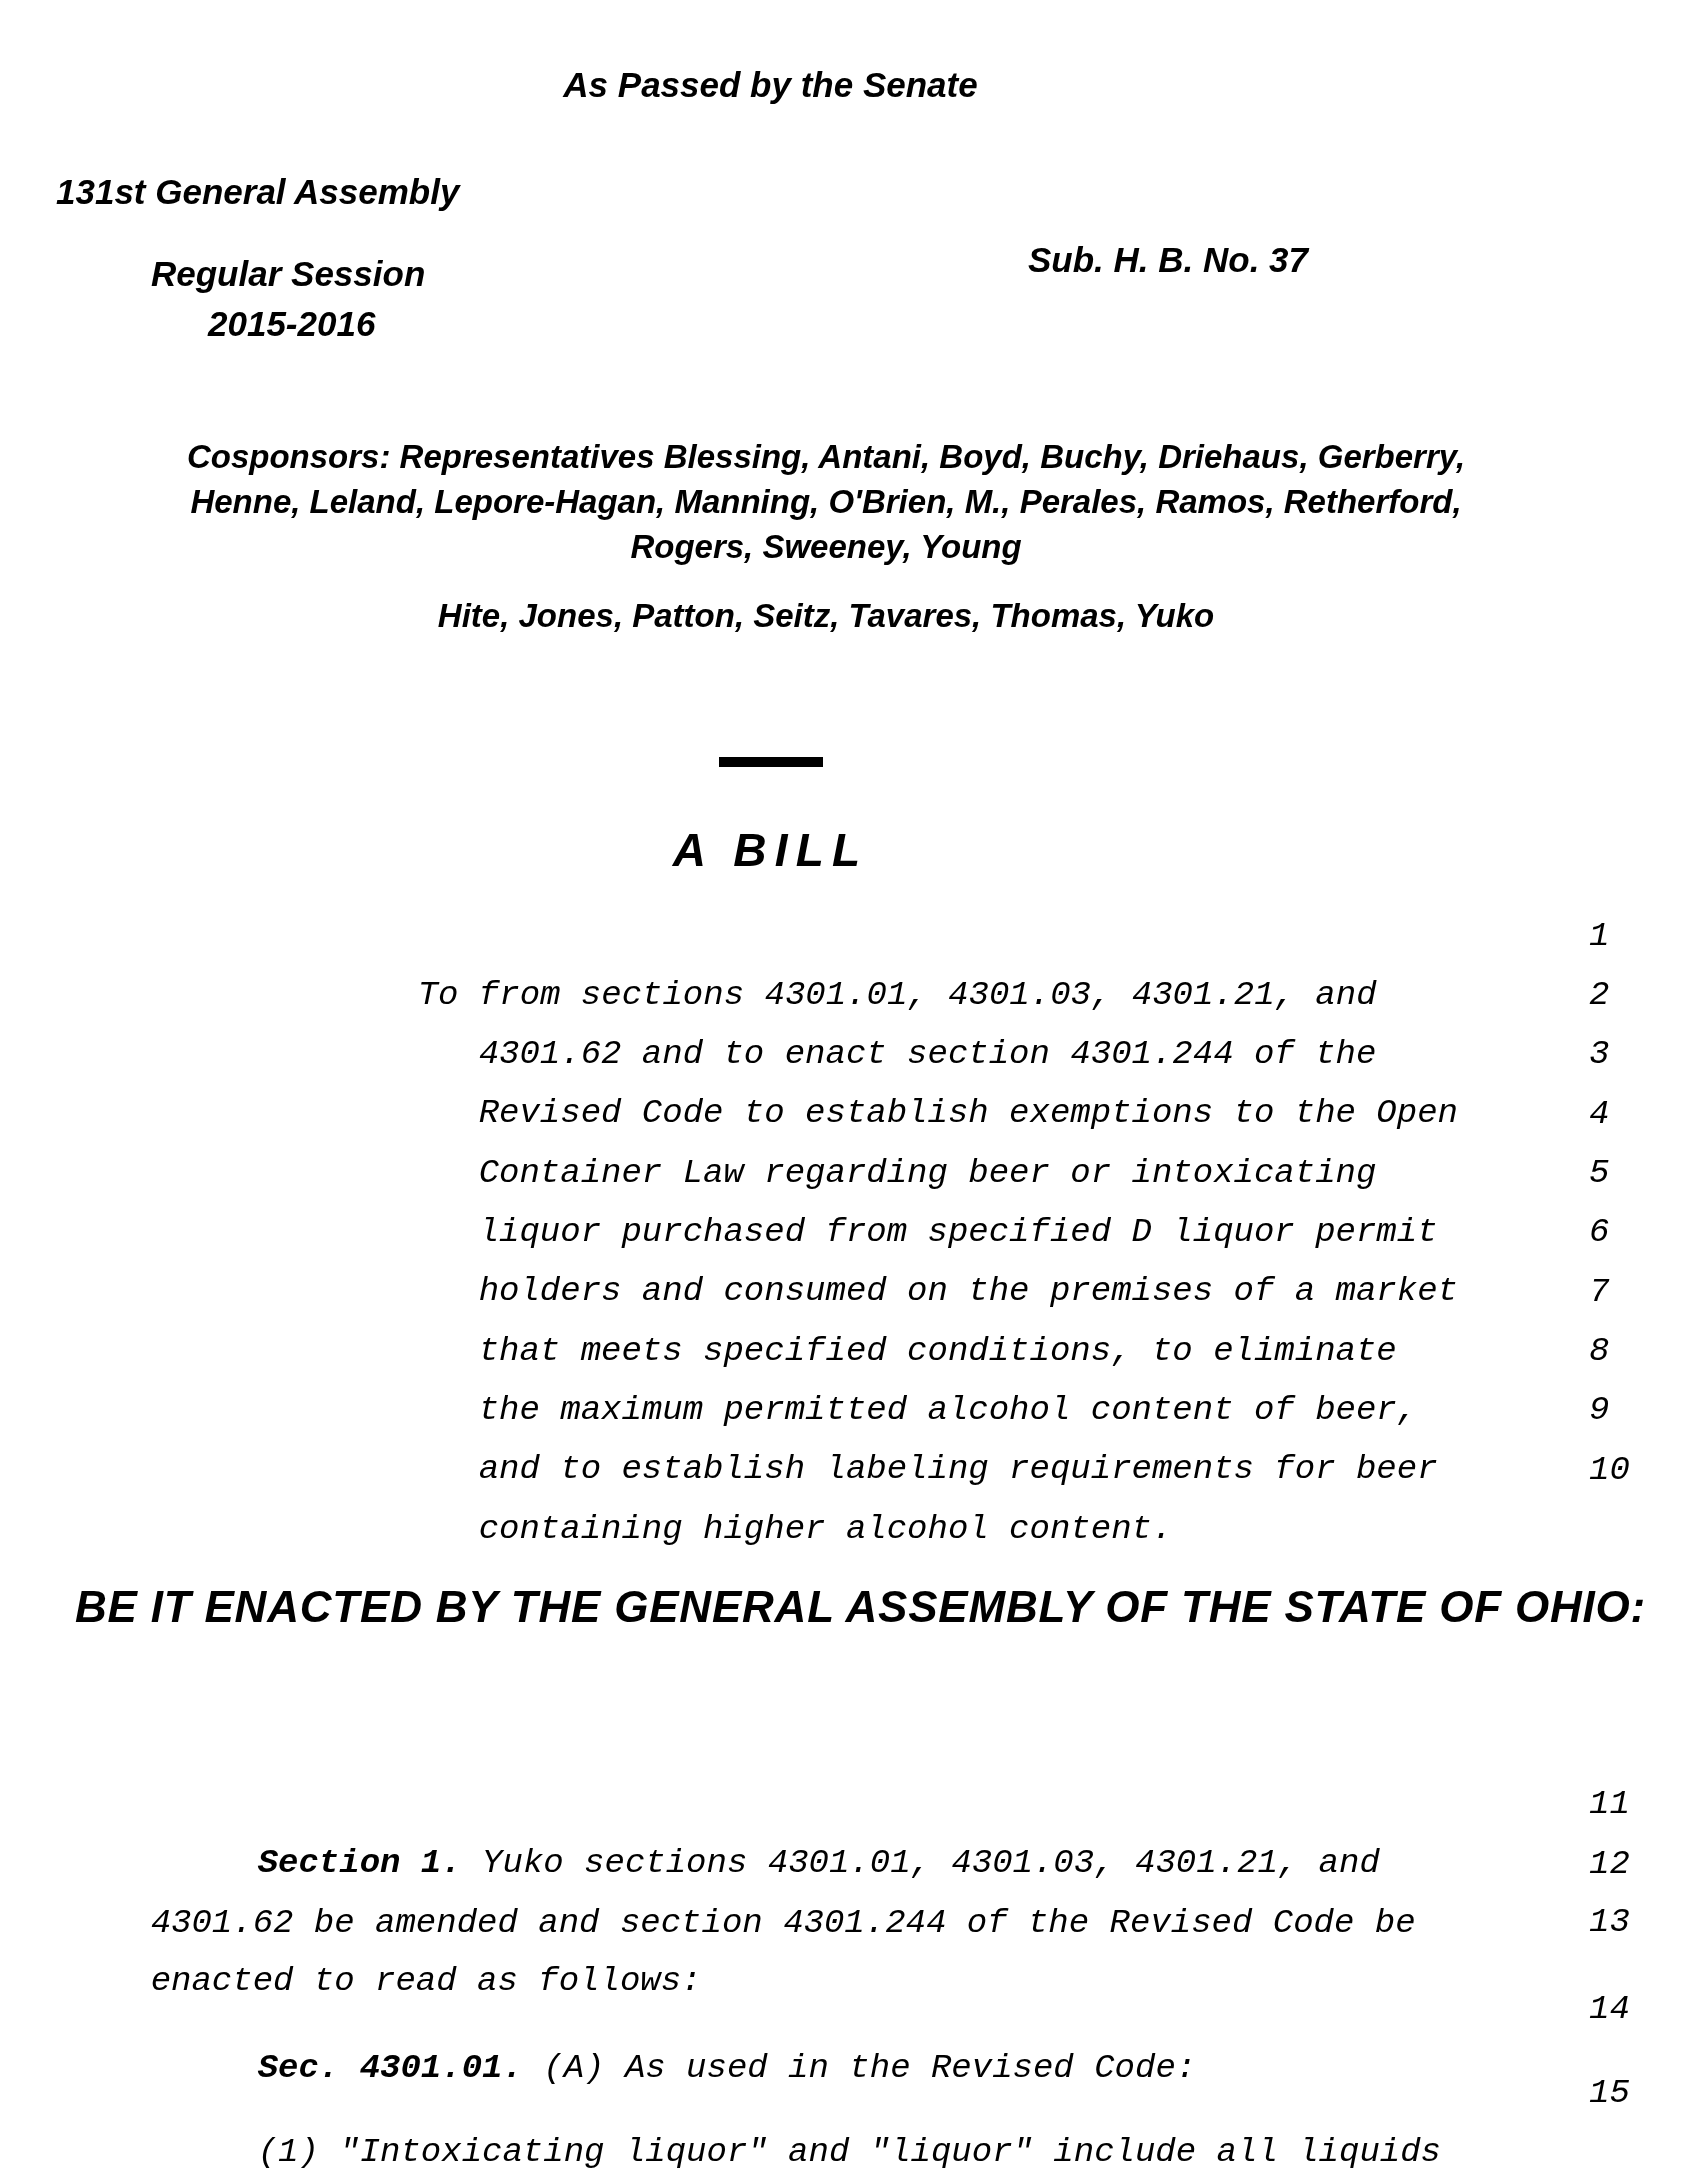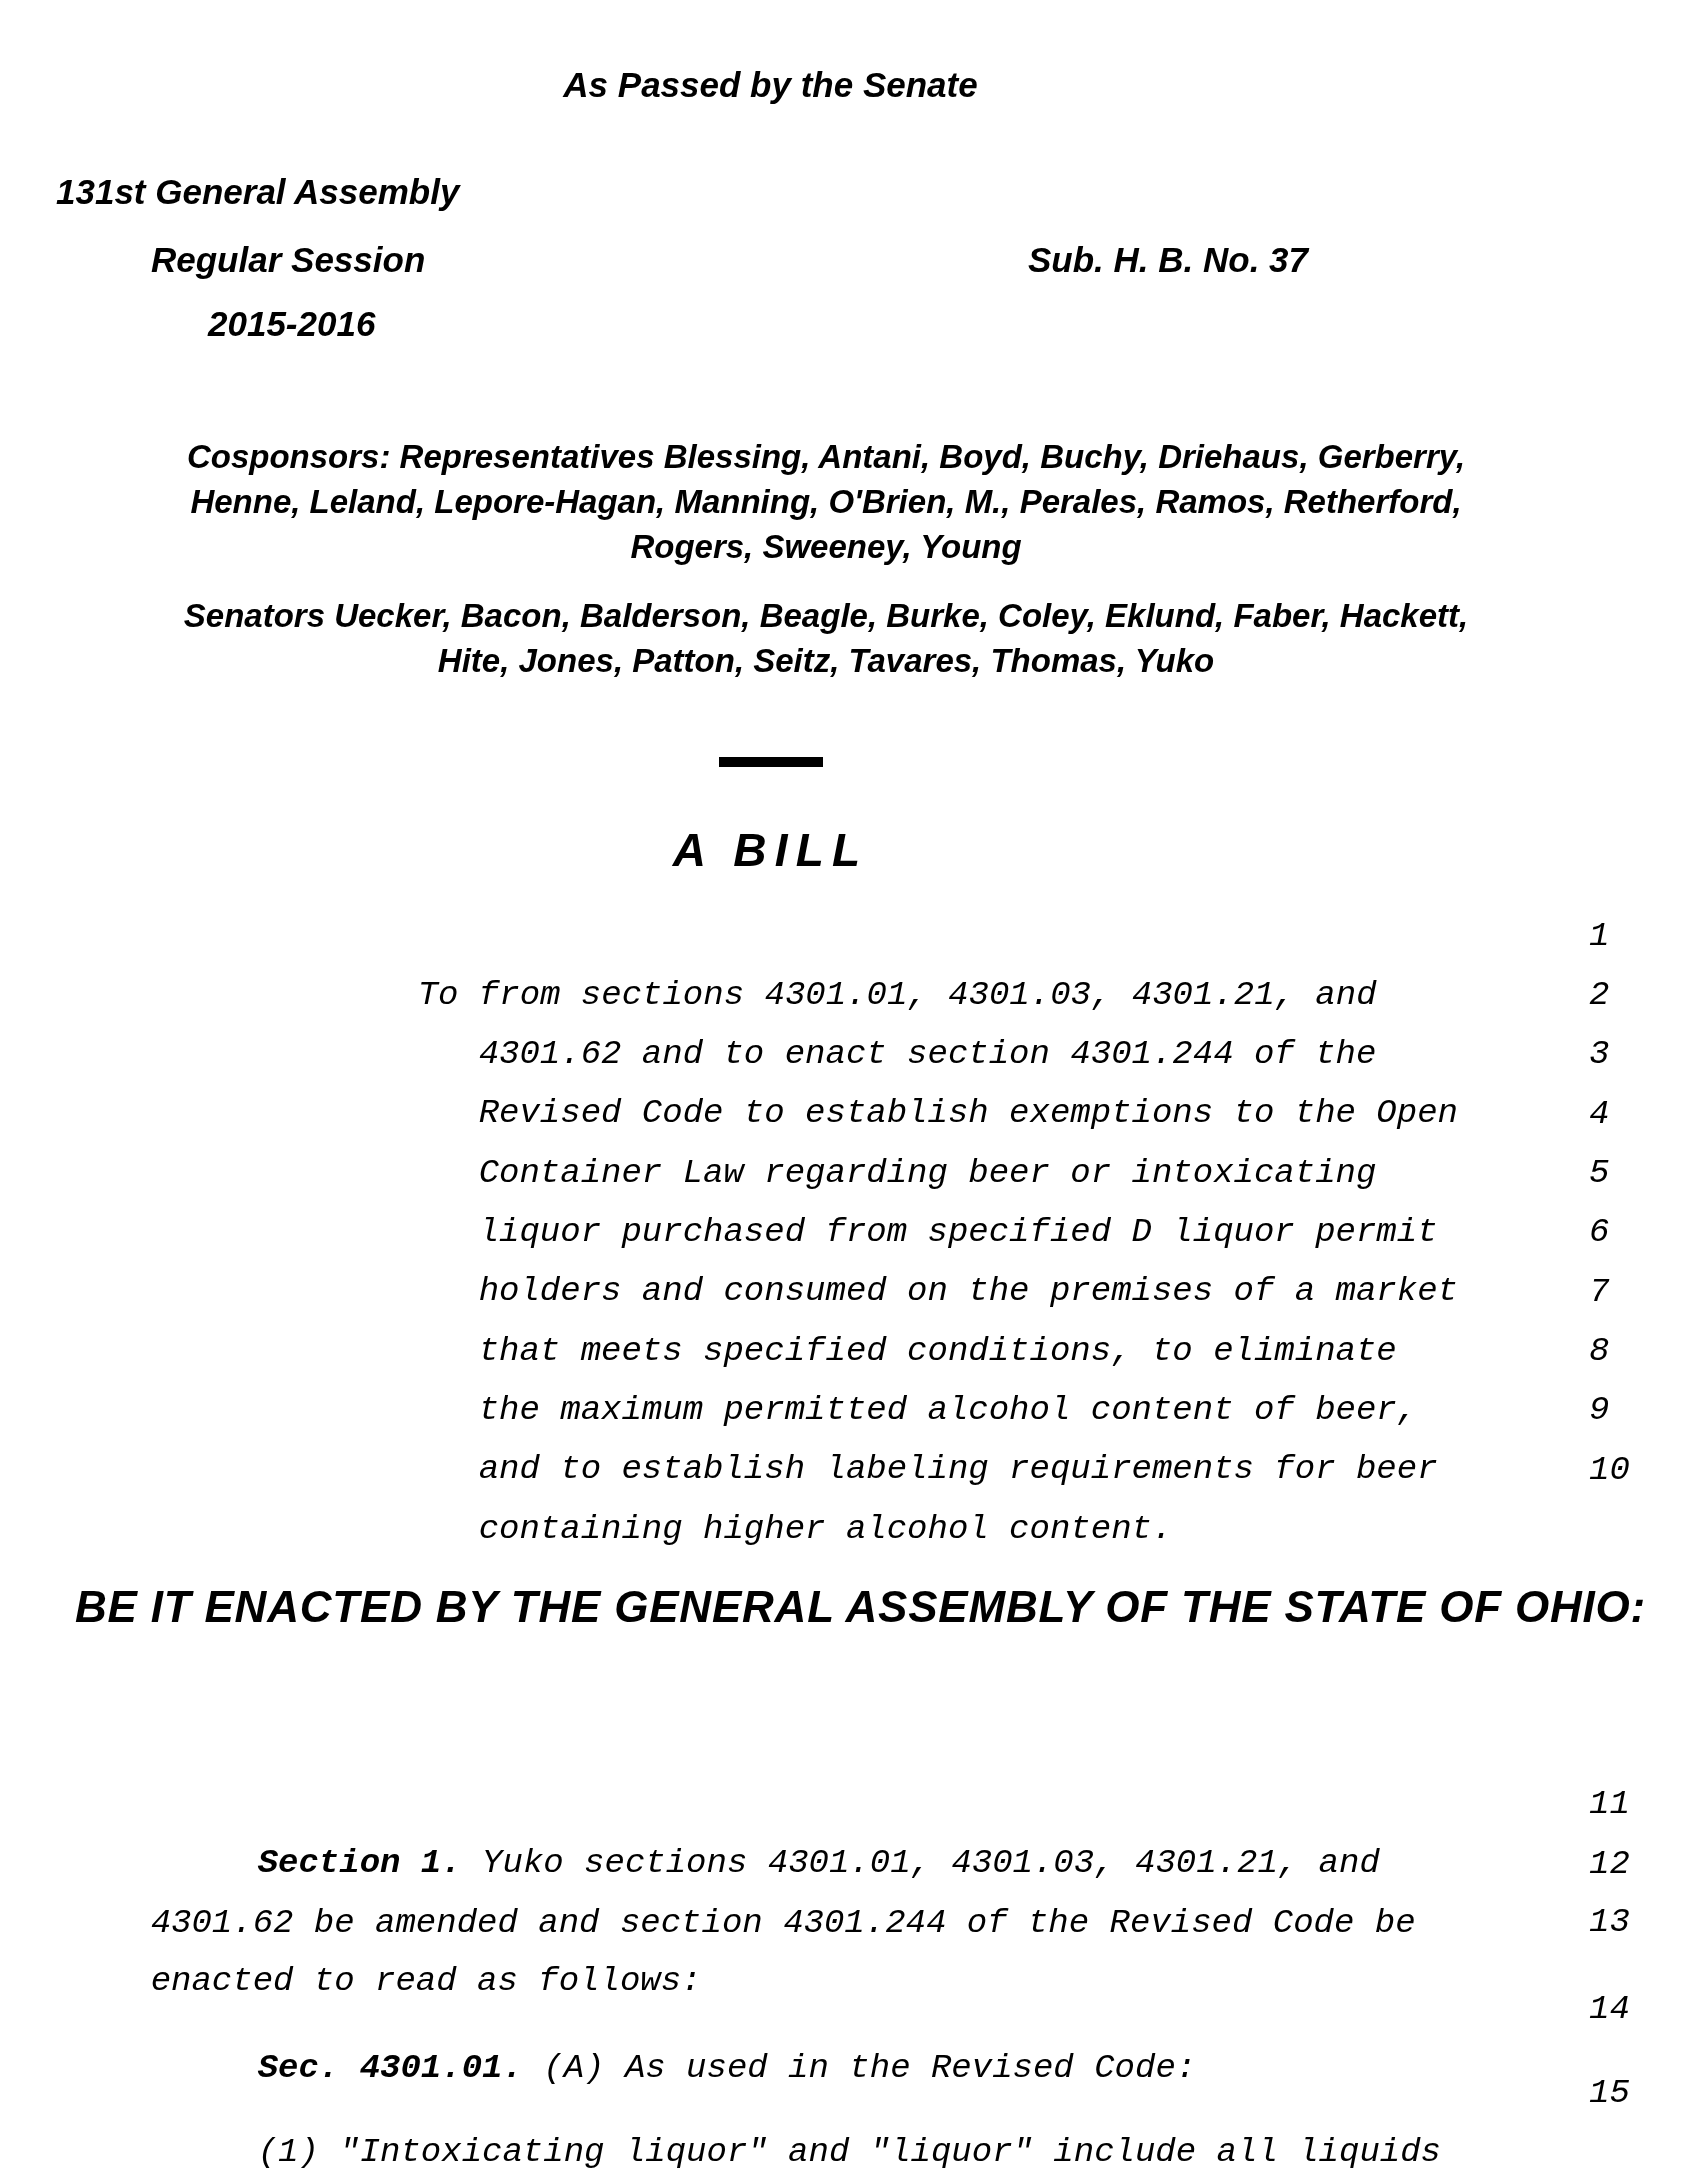--- a/index.html
+++ b/index.html
@@ -81,33 +81,32 @@
 </head>
 <body>
 
 <div class="page">
 
   <div class="center-col h-bold" style="top:66px;">
     <span>As Passed by the Senate</span>
   </div>
 
   <div class="abs h-bold" style="left:56px; top:173px;">131st General Assembly</div>
-  <div class="abs h-bold" style="left:151px; top:241px;text-align:right;">Regular Session</div>
+  <div class="abs h-bold" style="left:151px; top:255px;text-align:right;">Regular Session</div>
   <div class="abs h-bold" style="left:1028px; top:241px;">Sub. H. B. No. 37</div>
   <div class="abs h-bold" style="left:208px; top:305px;">2015-2016</div>
 
 
   <div class="wide-center sponsor" style="top:434px;text-align:center;">
     <div>Cosponsors: Representatives Blessing, Antani, Boyd, Buchy, Driehaus, Gerberry,</div>
     <div>Henne, Leland, Lepore-Hagan, Manning, O'Brien, M., Perales, Ramos, Retherford,</div>
     <div>Rogers, Sweeney, Young</div>
   </div>
 
   <div class="wide-center sponsor" style="top:593px;">
-    <div>Senators Uecker, Bacon, Balderson, Beagle, Burke, Coley, Eklund, Faber, Hackett,</div>
     <div>Hite, Jones, Patton, Seitz, Tavares, Thomas, Yuko</div>
   </div>
 
   <div class="rule" style="left:719px; top:757px;"></div>
 
   <div class="center-col a-bill" style="top:827px;">
     <span>A BILL</span>
   </div>
 
   <div class="mono-row" style="top:907px;">

